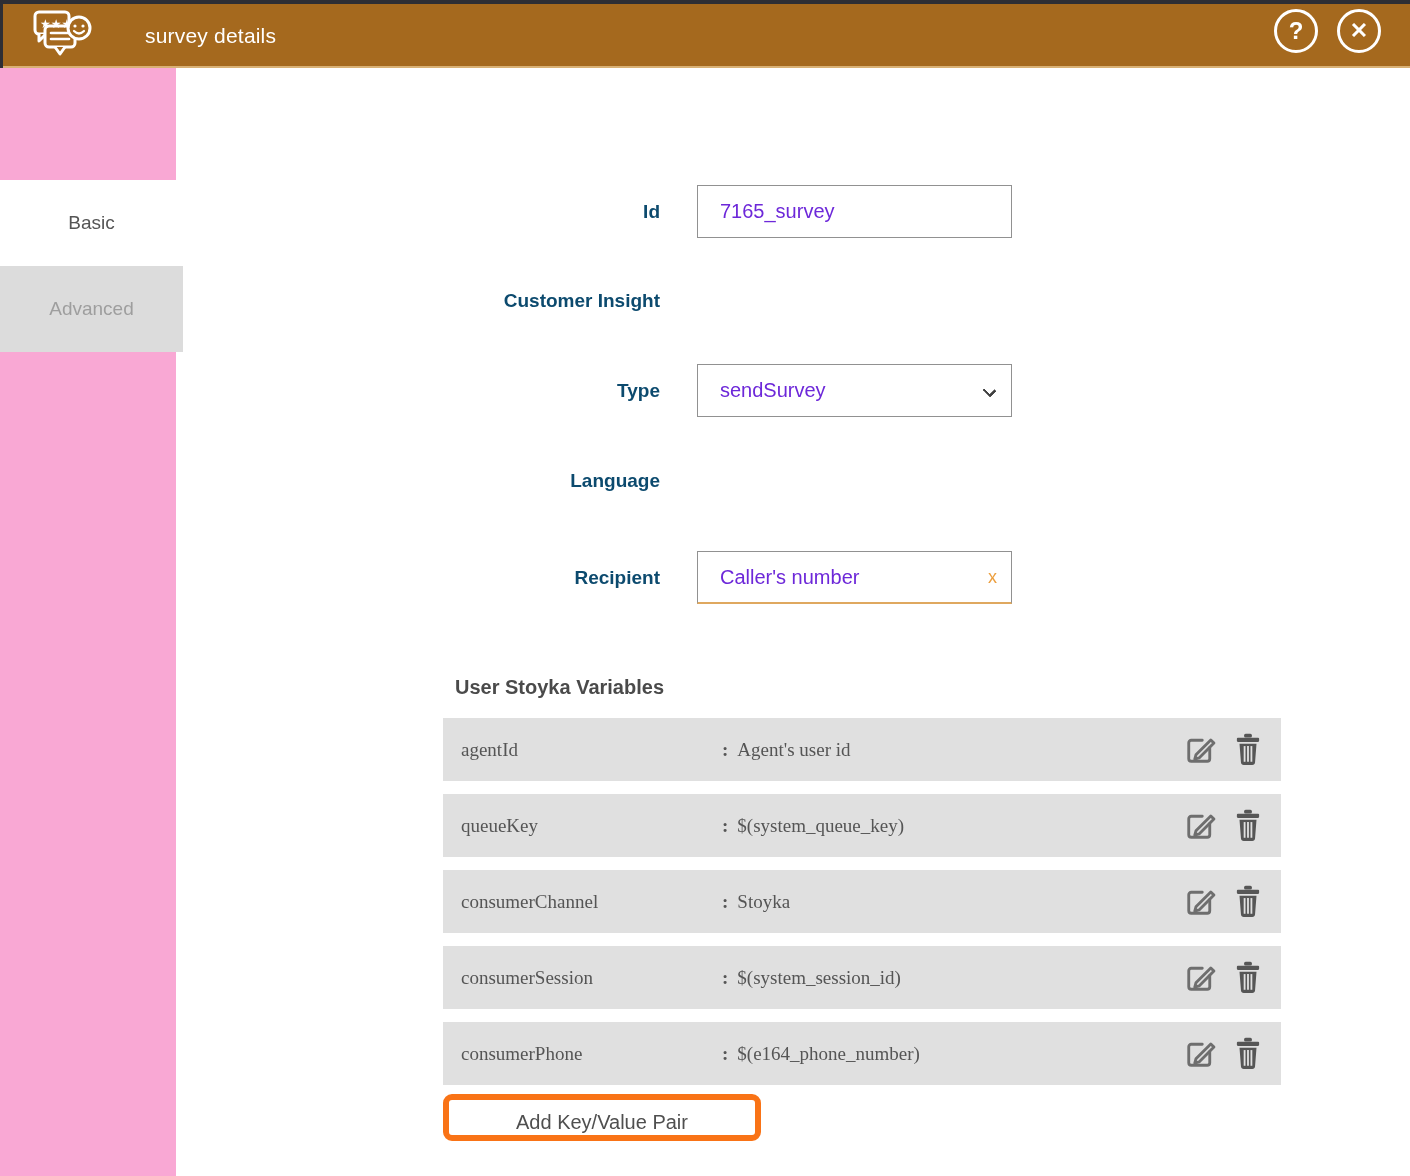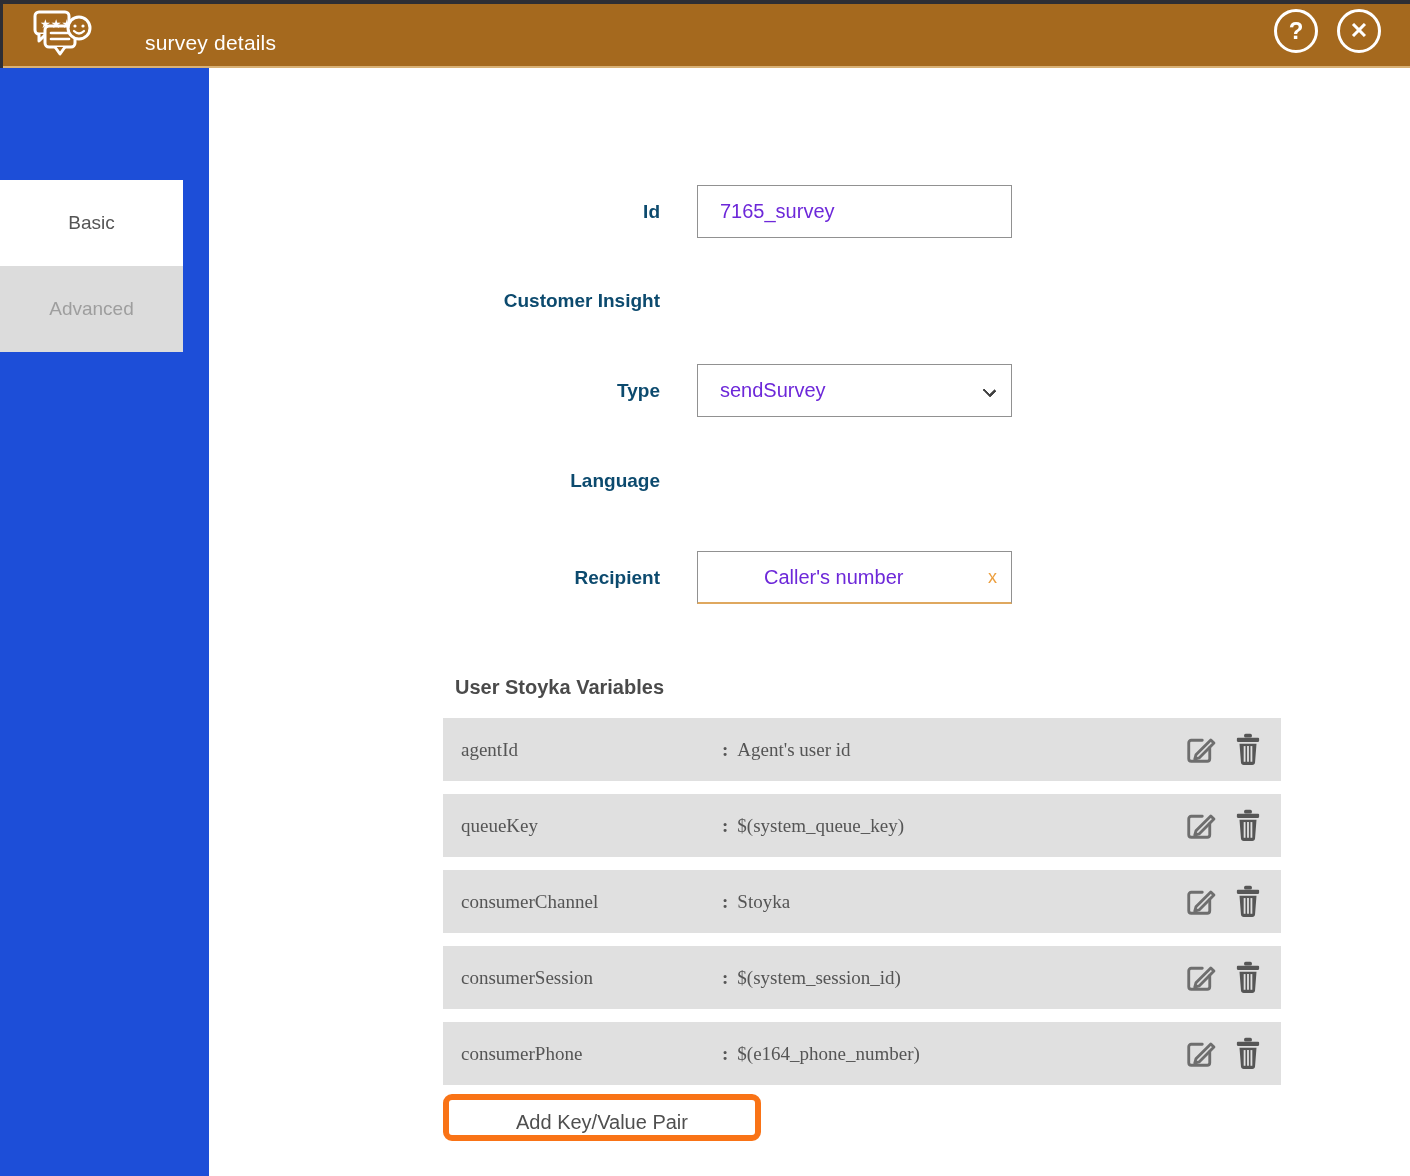--- a/index.html
+++ b/index.html
@@ -6,49 +6,49 @@
   html,body { width:1410px; height:1176px; background:#ffffff;
               font-family:"Liberation Sans", sans-serif; overflow:hidden; }
   .stage { position:absolute; left:0; top:0; width:1410px; height:1176px; }
 
   
   .top-strip { position:absolute; left:0; top:0; width:1410px; height:4px; background:#2E2E34; }
   .header { position:absolute; left:0; top:4px; width:1410px; height:64px;
             background:#A5691E; border-bottom:2px solid #D9B175; }
   .header-left-edge { position:absolute; left:0; top:0; width:3px; height:64px; background:#2E2E34; }
   .app-icon { position:absolute; left:28px; top:2px; width:66px; height:60px; }
-  .header-title { position:absolute; left:145px; top:8px; height:62px; line-height:62px;
+  .header-title { position:absolute; left:145px; top:1px; height:62px; line-height:62px;
                   color:#ffffff; font-size:21px; letter-spacing:.2px; }
   .circle-btn { position:absolute; top:5px; width:44px; height:44px; border:3px solid #ffffff;
                 border-radius:50%; color:#ffffff; text-align:center; cursor:pointer;
                 display:flex; align-items:center; justify-content:center; }
   .circle-btn.help { left:1274px; font-size:24px; font-weight:bold; }
   .circle-btn.close { left:1337px; font-size:22px; font-weight:bold; }
 
   
-  .sidebar { position:absolute; left:0; top:68px; width:209px; height:1108px; background:#1d4ed8; }
+  .sidebar { position:absolute; left:0; top:68px; width:176px; height:1108px; background:#f9a8d4; }
   .side-tab { position:absolute; left:0; width:183px; height:86px; text-align:center;
               line-height:86px; font-size:19px; cursor:pointer; }
   .side-tab.basic { top:112px; background:#ffffff; color:#555555; }
   .side-tab.advanced { top:198px; background:#DCDCDC; color:#9E9E9E; }
 
   
   .field-row { position:absolute; left:0; width:1410px; height:53px; }
   .field-label { position:absolute; left:183px; width:477px; height:53px; line-height:53px;
                  text-align:right; font-weight:bold; font-size:19px; color:#0c4a6e; }
   .control { position:absolute; left:697px; width:315px; height:53px; background:#ffffff;
              border:1px solid #919191; display:flex; align-items:center; }
   .control .val { margin-left:22px; font-size:20px; color:#6d28d9; white-space:nowrap; }
   .control.select { cursor:pointer; }
   .chevron { position:absolute; right:16px; top:20px; width:11px; height:11px;
              border-right:3px solid #3f3f3f; border-bottom:3px solid #3f3f3f;
              transform:rotate(45deg) scale(1,.85); border-radius:1px; }
   .clear-x { position:absolute; right:14px; top:0; height:51px; line-height:51px;
              color:#EC9F3F; font-size:18px; cursor:pointer; }
-  .control.recipient { border-bottom:2px solid #DFA85F;padding-left:44px; }
+  .control.recipient { border-bottom:2px solid #DFA85F; }
 
   
   .vars-title { position:absolute; left:455px; top:676px; font-weight:bold;
                 font-size:20px; color:#4A4A4A; }
   .vars-list { position:absolute; left:443px; top:718px; width:838px; }
   .var-row { width:838px; height:63px; background:#E0E0E0; margin-bottom:13px;
              display:flex; align-items:center;font-family:Liberation Serif, serif; }
   .var-key { margin-left:18px; width:261px; font-size:19px; color:#555555; }
   .var-colon { font-size:19px; color:#555555; font-weight:bold; }
   .var-value { margin-left:9px; font-size:19px; color:#555555; white-space:nowrap; }

